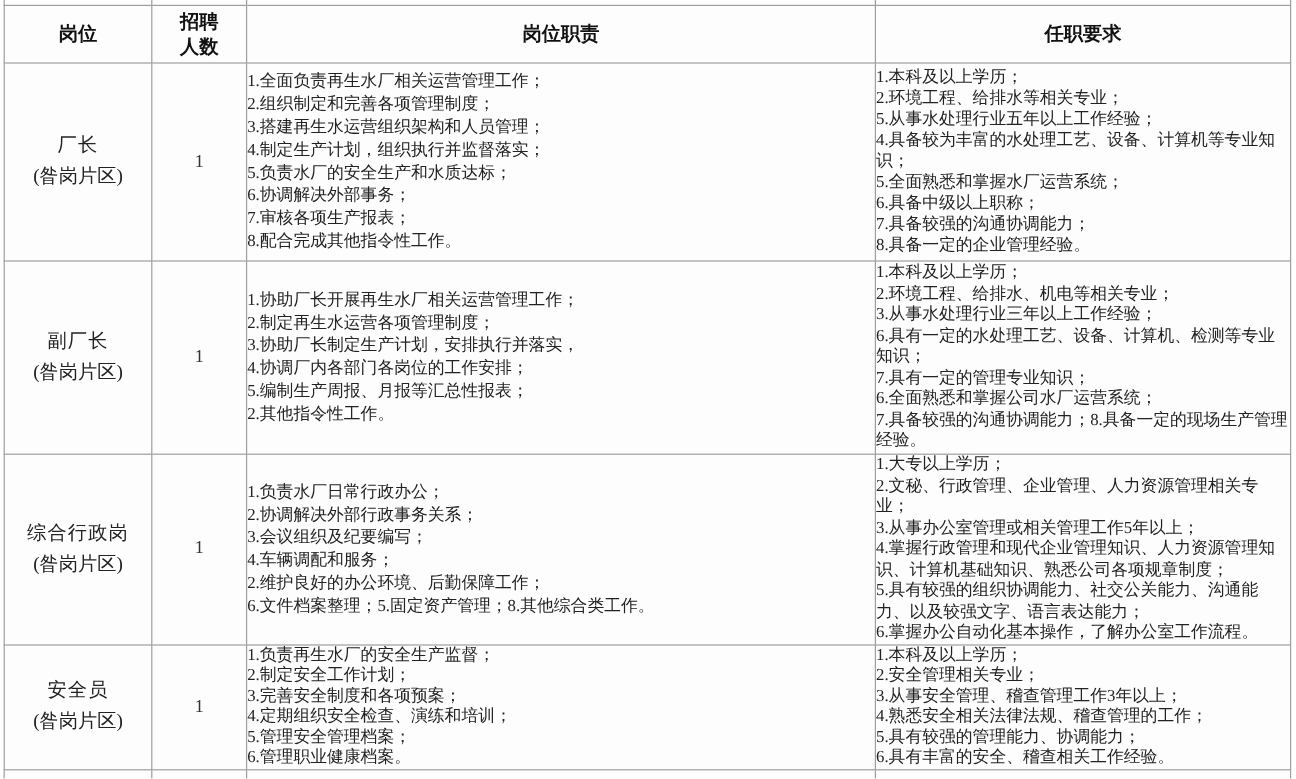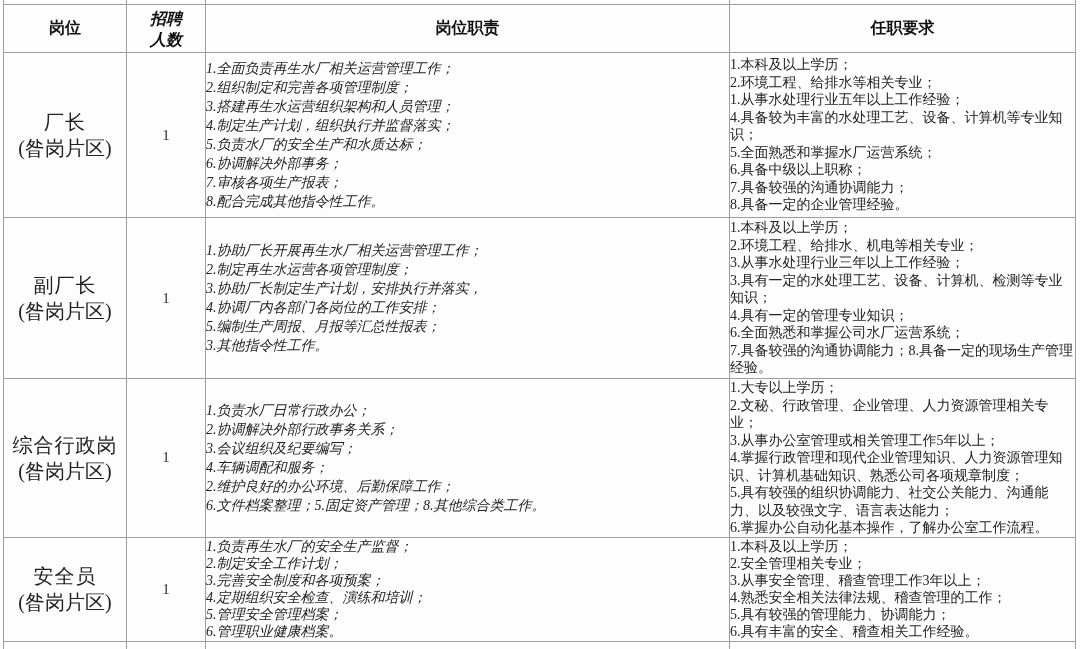--- a/index.html
+++ b/index.html
@@ -26,42 +26,42 @@
   }
   table.recruit td, table.recruit th {
     border: 1px solid #9e9e9e;
     padding: 0;
     background: #fdfdfd;
     overflow: hidden;
   }
   tr.edge-top td { border-top: none; height: 4px; }
   tr.edge-bottom td { border-bottom: none; height: 7px; }
   tr.header-row th { height: 47px; font-size: 16px; font-weight: bold; text-align: center; vertical-align: middle; color: #111; }
-  .hdr-lines div { line-height: 21px; font-style: italic; }
+  .hdr-lines div { line-height: 21px; }
   td.pos {
     text-align: center;
     vertical-align: middle;
-    font-size: 20px;
+    font-size: 16px;
   }
   td.pos .pname { line-height: 26px; letter-spacing: 1px; }
   td.pos .parea { line-height: 26px; text-align: center; }
   td.cnt {
     text-align: center;
     vertical-align: middle;
     font-size: 15px;
     color: #333;
   }
   td.duties, td.reqs {
     vertical-align: middle;
     font-size: 14px;
     text-align: left;
   }
   td.duties { padding: 2px 4px 2px 3px; }
   td.reqs   { padding: 2px 8px 2px 3px; }
-  td.duties .line { line-height: 19px; font-style: italic; }
+  td.duties .line { line-height: 19px; }
   td.reqs .line   { line-height: 17.5px; font-family: Liberation Serif, serif; }
   tr.row-4 td.duties .line, tr.row-4 td.reqs .line { line-height: 17px; }
   tr.row-1 { height: 165px; }
   tr.row-2 { height: 161px; }
   tr.row-3 { height: 158px; }
   tr.row-4 { height: 104px; }
 </style>
 </head>
 <body>
 
@@ -106,49 +106,49 @@
             <div class="line">3.搭建再生水运营组织架构和人员管理；</div>
             <div class="line">4.制定生产计划，组织执行并监督落实；</div>
             <div class="line">5.负责水厂的安全生产和水质达标；</div>
             <div class="line">6.协调解决外部事务；</div>
             <div class="line">7.审核各项生产报表；</div>
             <div class="line">8.配合完成其他指令性工作。</div>
           </td>
       <td class="reqs">
             <div class="line">1.本科及以上学历；</div>
             <div class="line">2.环境工程、给排水等相关专业；</div>
-            <div class="line">1.从事水处理行业五年以上工作经验；</div>
+            <div class="line">5.从事水处理行业五年以上工作经验；</div>
             <div class="line">4.具备较为丰富的水处理工艺、设备、计算机等专业知识；</div>
             <div class="line">5.全面熟悉和掌握水厂运营系统；</div>
             <div class="line">6.具备中级以上职称；</div>
             <div class="line">7.具备较强的沟通协调能力；</div>
             <div class="line">8.具备一定的企业管理经验。</div>
           </td>
     </tr>
 
     <tr class="row-2">
       <td class="pos">
         <div class="pname">副厂长</div>
         <div class="parea">(昝岗片区)</div>
       </td>
       <td class="cnt">1</td>
       <td class="duties">
             <div class="line">1.协助厂长开展再生水厂相关运营管理工作；</div>
             <div class="line">2.制定再生水运营各项管理制度；</div>
             <div class="line">3.协助厂长制定生产计划，安排执行并落实，</div>
             <div class="line">4.协调厂内各部门各岗位的工作安排；</div>
             <div class="line">5.编制生产周报、月报等汇总性报表；</div>
-            <div class="line">3.其他指令性工作。</div>
+            <div class="line">2.其他指令性工作。</div>
           </td>
       <td class="reqs">
             <div class="line">1.本科及以上学历；</div>
             <div class="line">2.环境工程、给排水、机电等相关专业；</div>
             <div class="line">3.从事水处理行业三年以上工作经验；</div>
-            <div class="line">3.具有一定的水处理工艺、设备、计算机、检测等专业知识；</div>
-            <div class="line">4.具有一定的管理专业知识；</div>
+            <div class="line">6.具有一定的水处理工艺、设备、计算机、检测等专业知识；</div>
+            <div class="line">7.具有一定的管理专业知识；</div>
             <div class="line">6.全面熟悉和掌握公司水厂运营系统；</div>
             <div class="line">7.具备较强的沟通协调能力；8.具备一定的现场生产管理经验。</div>
           </td>
     </tr>
 
     <tr class="row-3">
       <td class="pos">
         <div class="pname">综合行政岗</div>
         <div class="parea">(昝岗片区)</div>
       </td>

